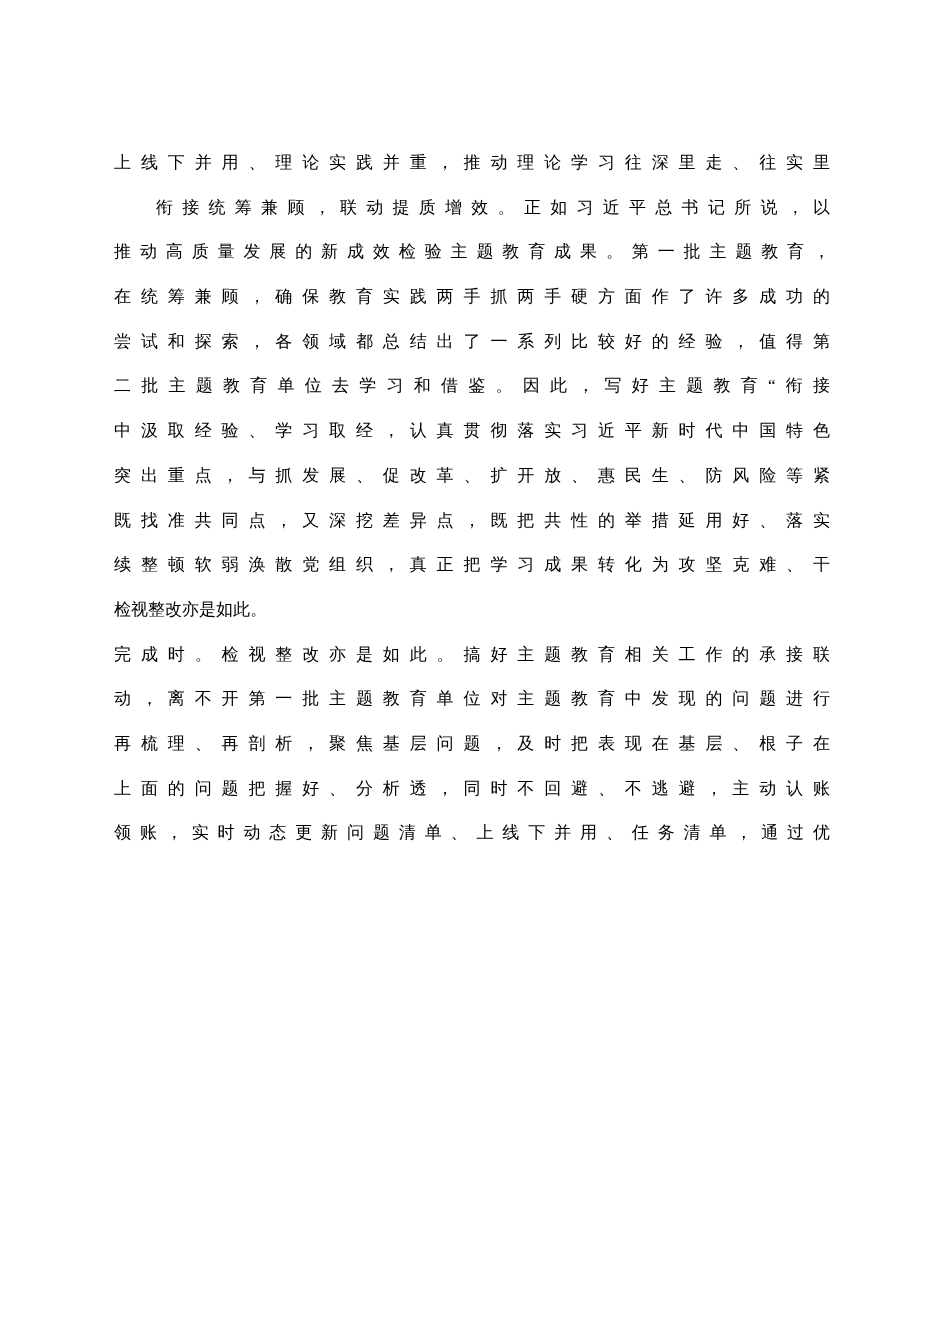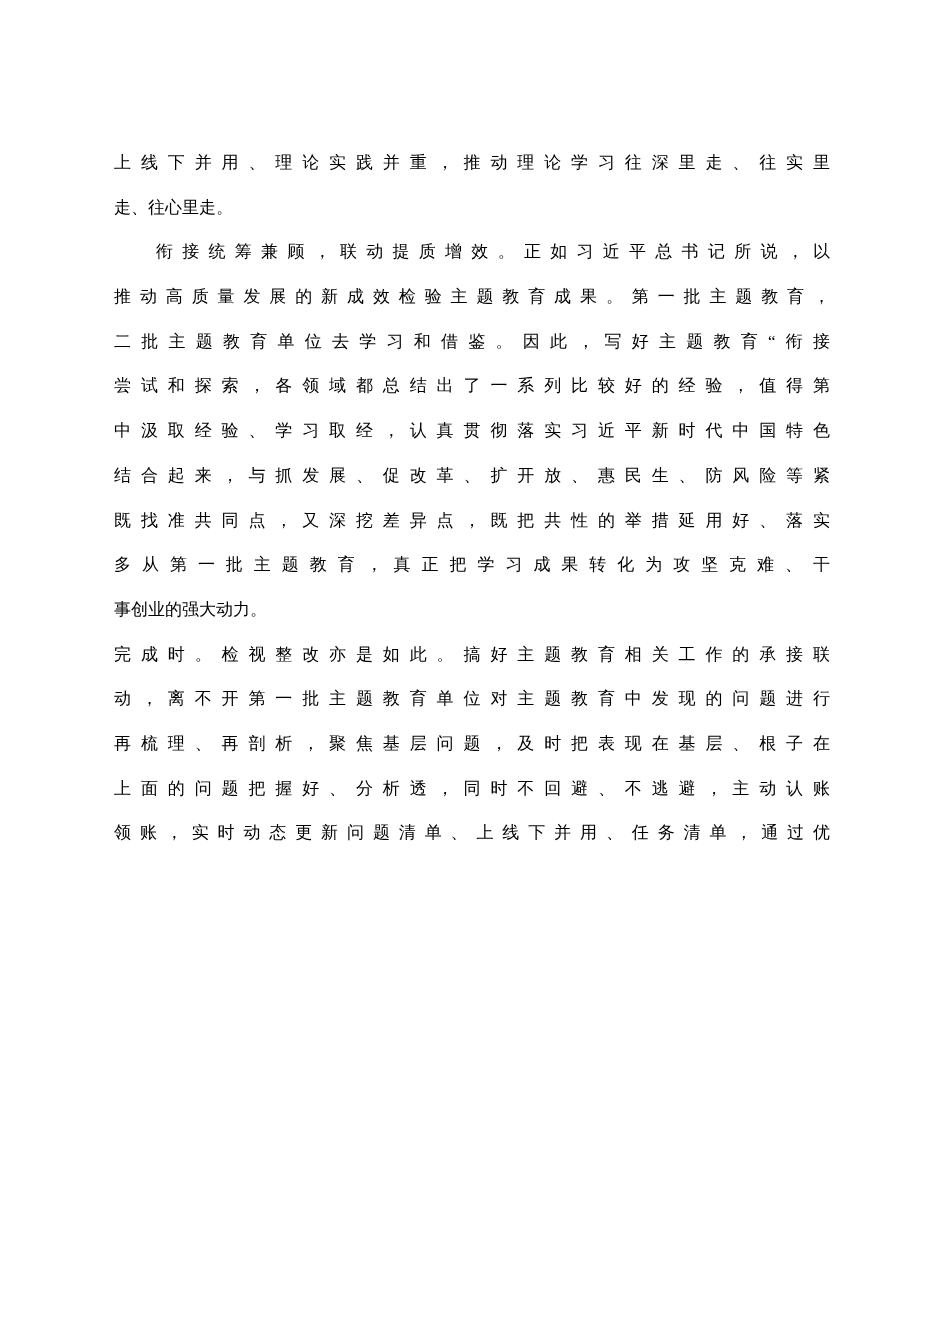--- a/index.html
+++ b/index.html
@@ -39,29 +39,29 @@
   .line.indent {
     padding-left: 42px;
   }
 </style>
 </head>
 <body>
 
 <div class="page">
   <div class="text-block">
       <div class="line fill">上线下并用、理论实践并重，推动理论学习往深里走、往实里</div>
-      <div class="line">走、往心里走。</div>
       <div class="line fill indent">衔接统筹兼顾，联动提质增效。正如习近平总书记所说，以</div>
       <div class="line fill">推动高质量发展的新成效检验主题教育成果。第一批主题教育，</div>
+      <div class="line fill">在统筹兼顾，确保教育实践两手抓两手硬方面作了许多成功的</div>
+      <div class="line fill">尝试和探索，各领域都总结出了一系列比较好的经验，值得第</div>
       <div class="line fill">二批主题教育单位去学习和借鉴。因此，写好主题教育“衔接</div>
-      <div class="line fill">尝试和探索，各领域都总结出了一系列比较好的经验，值得第</div>
       <div class="line fill">中汲取经验、学习取经，认真贯彻落实习近平新时代中国特色</div>
-      <div class="line fill">结合起来，与抓发展、促改革、扩开放、惠民生、防风险等紧</div>
+      <div class="line fill">突出重点，与抓发展、促改革、扩开放、惠民生、防风险等紧</div>
       <div class="line fill">既找准共同点，又深挖差异点，既把共性的举措延用好、落实</div>
-      <div class="line fill">多从第一批主题教育，真正把学习成果转化为攻坚克难、干</div>
-      <div class="line">事创业的强大动力。</div>
+      <div class="line fill">续整顿软弱涣散党组织，真正把学习成果转化为攻坚克难、干</div>
+      <div class="line">检视整改亦是如此。</div>
       <div class="line fill">完成时。检视整改亦是如此。搞好主题教育相关工作的承接联</div>
       <div class="line fill">动，离不开第一批主题教育单位对主题教育中发现的问题进行</div>
       <div class="line fill">再梳理、再剖析，聚焦基层问题，及时把表现在基层、根子在</div>
       <div class="line fill">上面的问题把握好、分析透，同时不回避、不逃避，主动认账</div>
       <div class="line fill">领账，实时动态更新问题清单、上线下并用、任务清单，通过优</div>
     </div>
 </div>
 
 </body></html>

